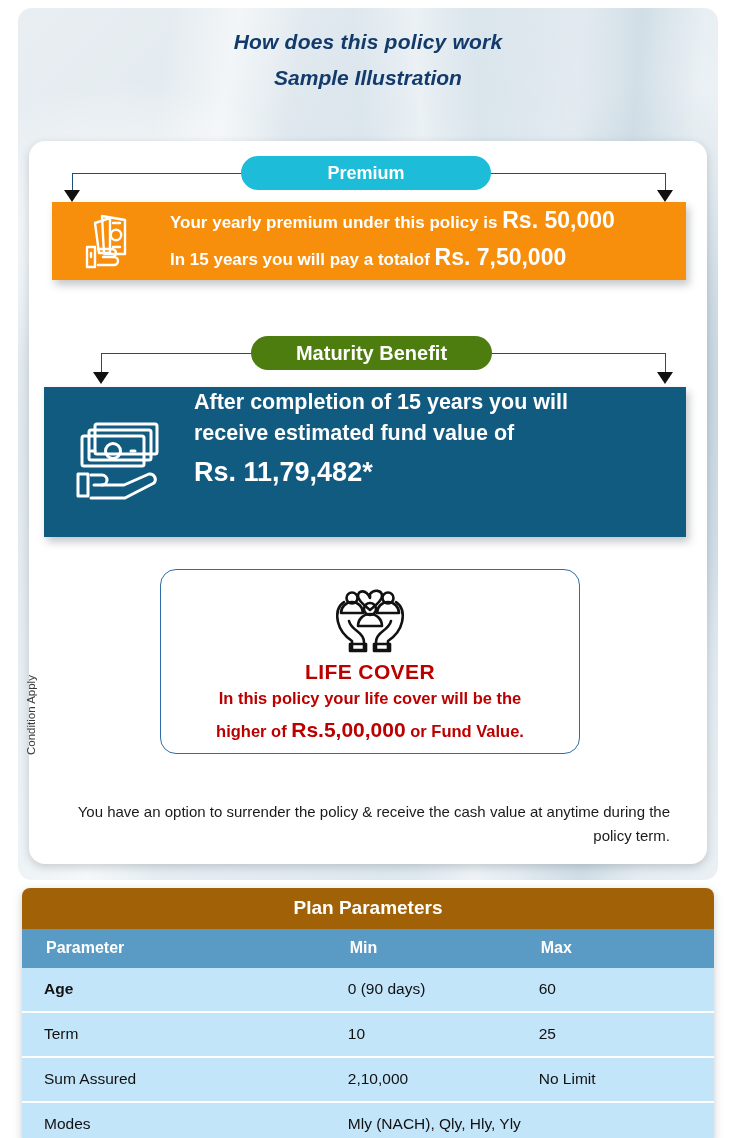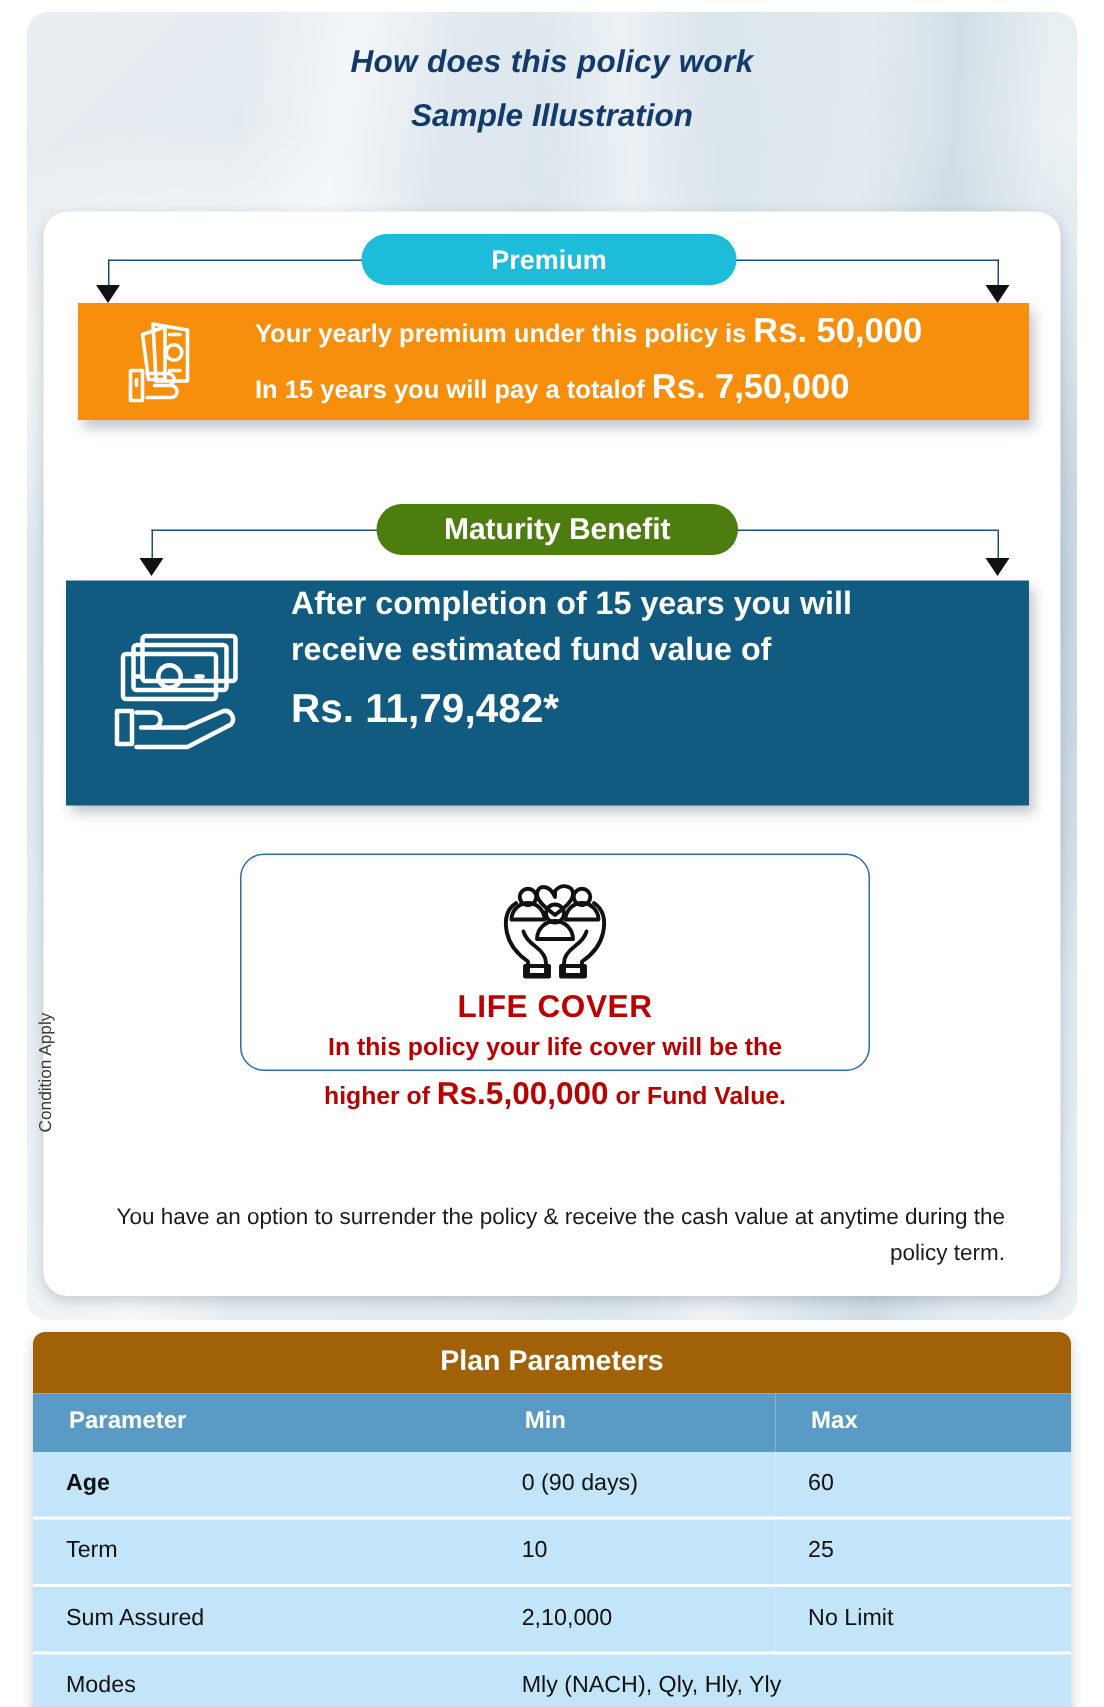--- a/index.html
+++ b/index.html
@@ -196,21 +196,21 @@
     display: block;
     margin-top: 4px;
   }
 
   
   .lifecover {
     position: absolute;
     left: 160px;
     top: 569px;
     width: 420px;
-    height: 145px;
+    height: 185px;
     background: #ffffff;
     border: 1.6px solid #2e6ea6;
     border-radius: 16px;
     z-index: 8;
     text-align: center;
     box-sizing: border-box;
     padding-top: 10px;
   }
   .lc-icon { height: 78px; display: flex; align-items: center; justify-content: center; }
   .lc-title {

